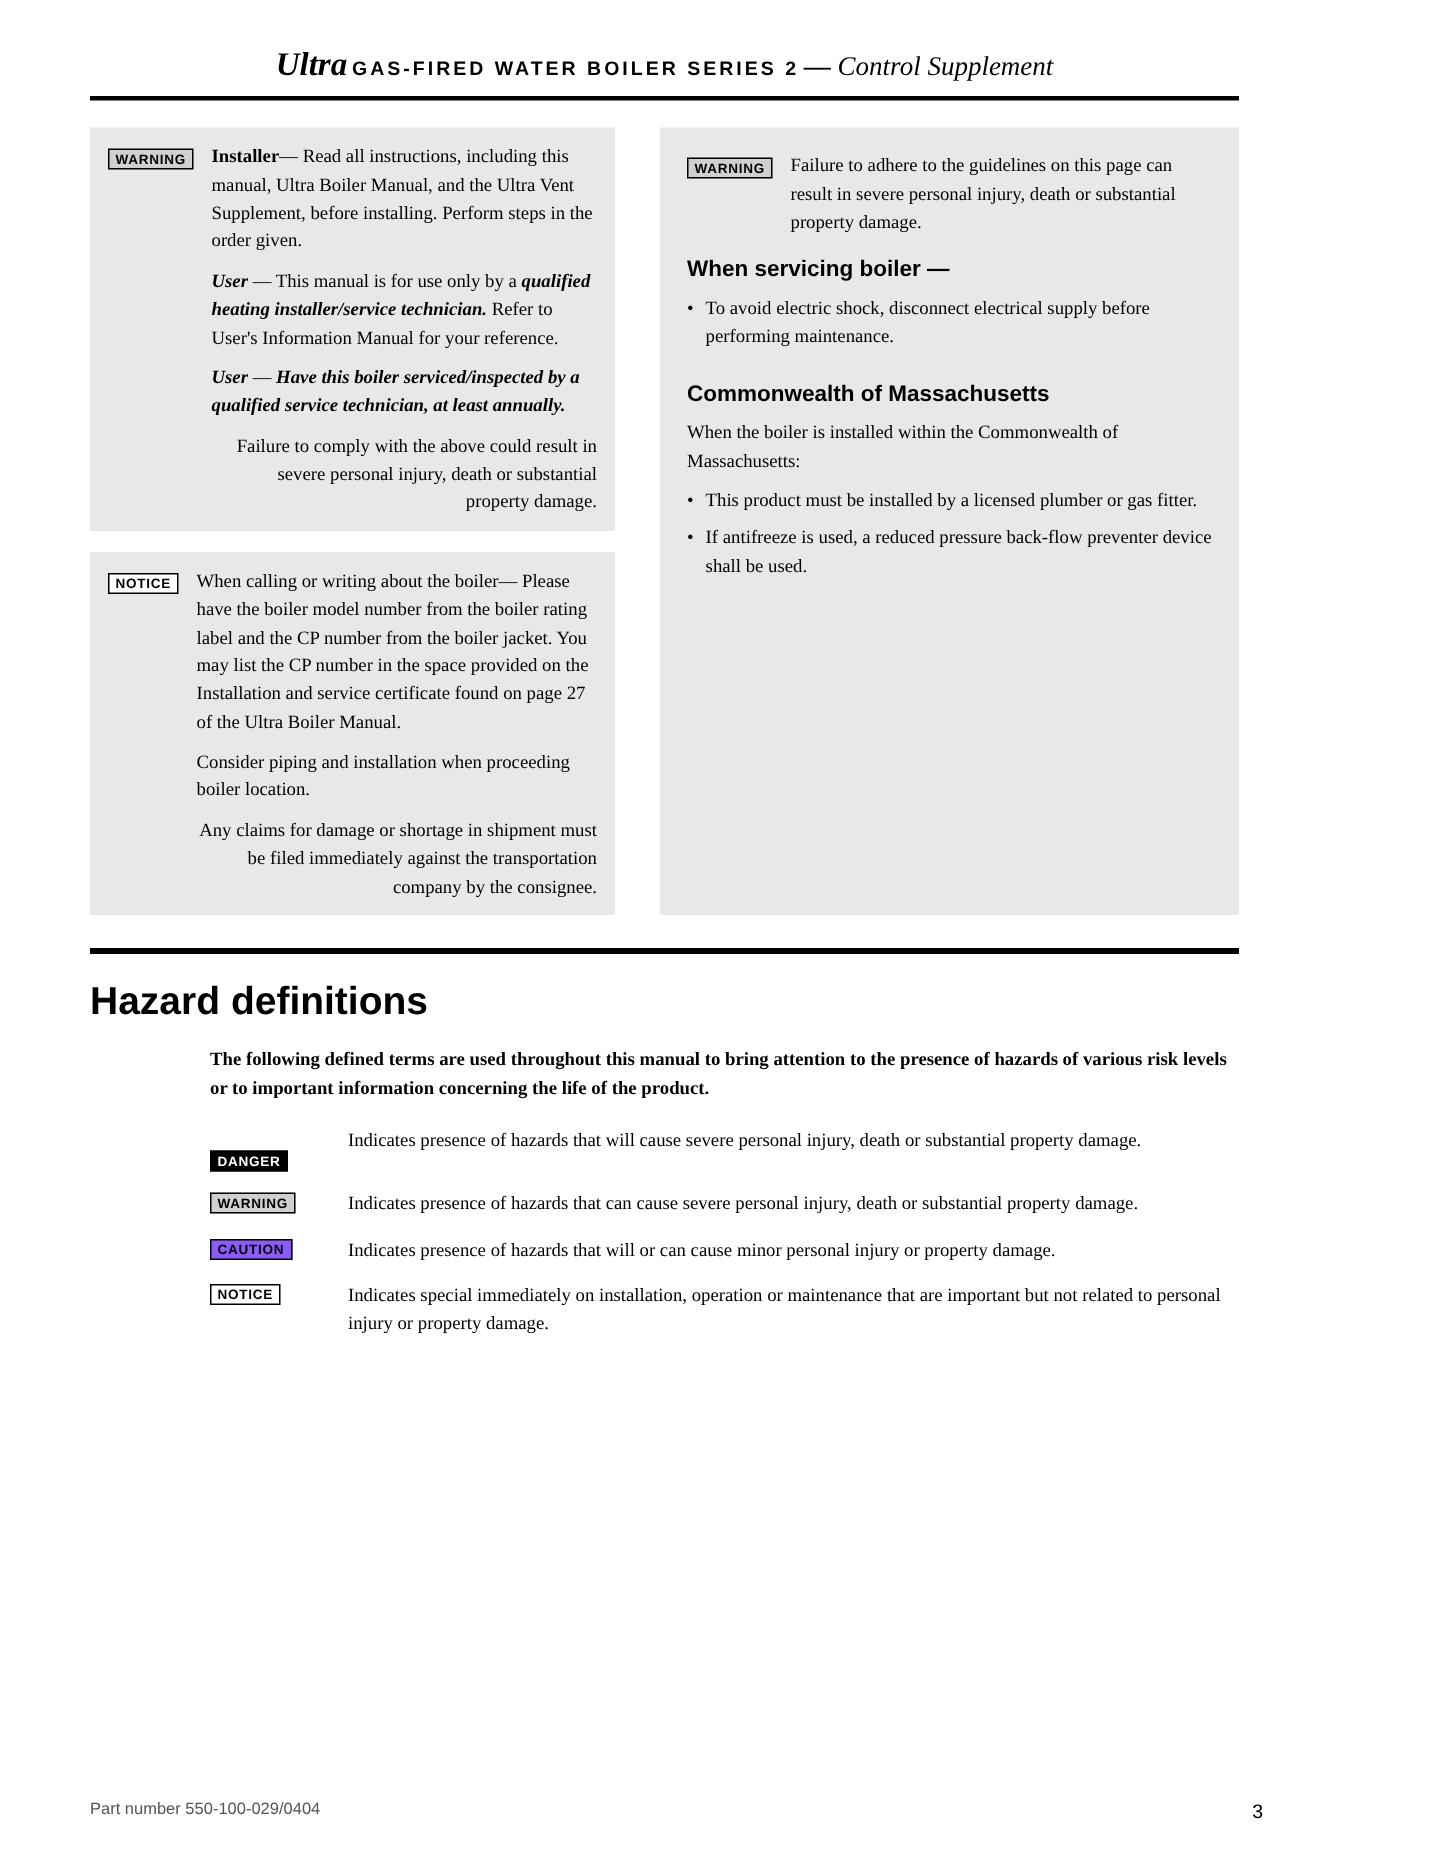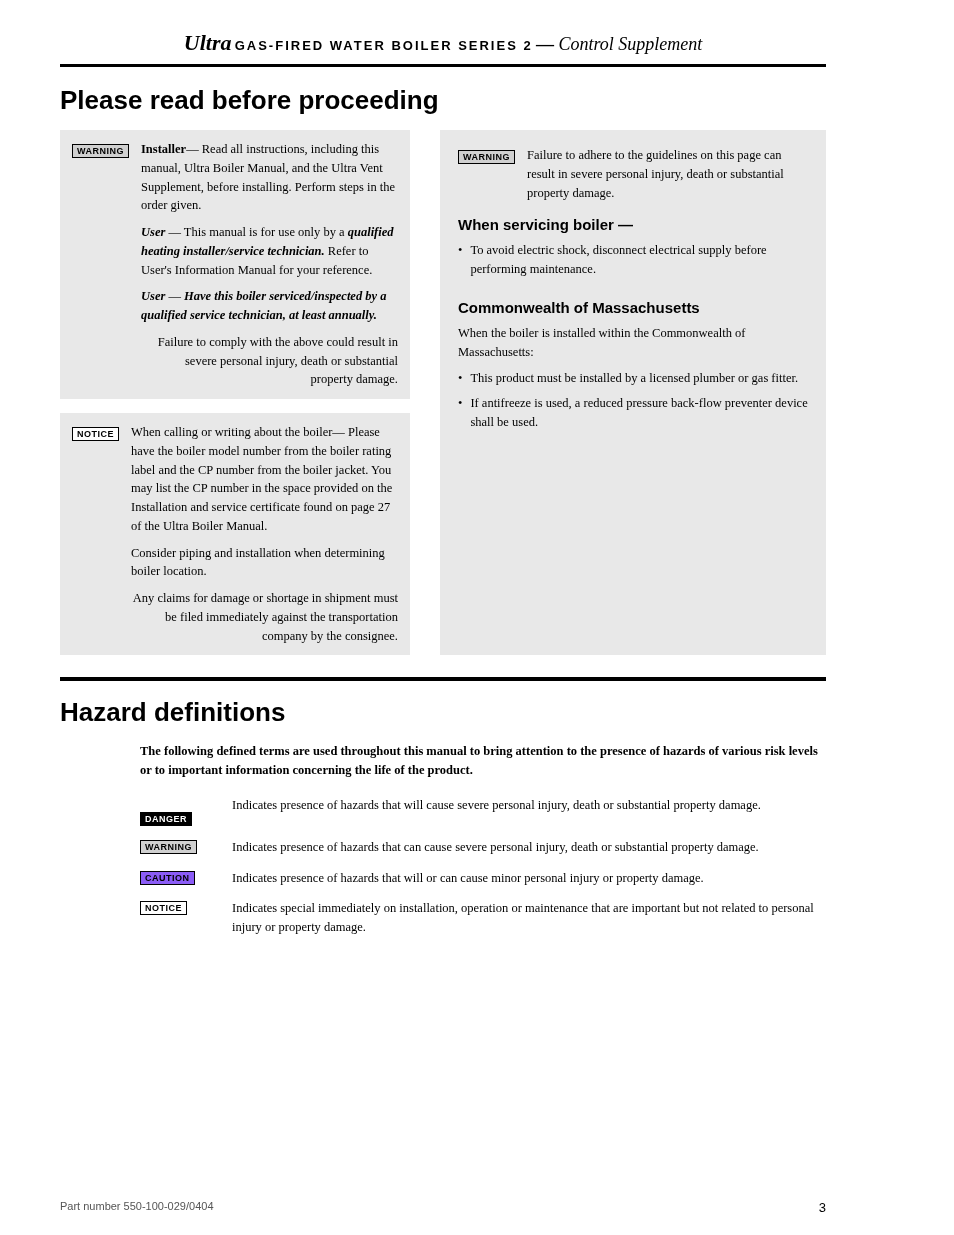--- a/index.html
+++ b/index.html
@@ -255,21 +255,21 @@
       font-size: 12.5px;
       line-height: 1.5;
       flex: 1;
     }
 
     
     .footer {
       position: absolute;
       bottom: 20px;
       left: 60px;
-      right: 60px;
+      right: 44px;
       display: flex;
       justify-content: space-between;
       font-size: 11px;
       font-family: Arial, sans-serif;
     }
 
     .footer-left { color: #555; }
     .footer-right { color: #000; font-size: 13px; }
 
   </style>
@@ -279,21 +279,20 @@
 <div class="page">
 
   <div class="header">
     <span class="ultra-italic">Ultra</span>
     <span class="header-sub"> <span>GAS-FIRED WATER BOILER SERIES 2</span></span>
     <span style="font-size:18px; font-weight:bold;"> <span>—</span> </span>
     <span class="header-control">Control Supplement</span>
   </div>
 
   <div class="please-read-section">
-    <h1 class="section-title">Please  read  before  proceeding</h1>
 
     <div class="two-col">
 
       <div class="col-left">
 
         <div class="warning-block">
           <div class="warning-badge-col">
             <span class="badge badge-warning">WARNING</span>
           </div>
           <div class="warning-text">
@@ -309,21 +308,21 @@
             <p class="para">Failure to comply with the above could result in severe personal injury, death or substantial property damage.</p>
           </div>
         </div>
 
         <div class="notice-block">
           <div class="notice-badge-col">
             <span class="badge badge-notice">NOTICE</span>
           </div>
           <div class="notice-text">
             <p class="para">When calling or writing about the boiler— Please have the boiler model number from the boiler rating label and the CP number from the boiler jacket. You may list the CP number in the space provided on the Installation and service certificate found on page 27 of the Ultra Boiler Manual.</p>
-            <p class="para">Consider piping and installation when determining boiler location.</p>
+            <p class="para">Consider piping and installation when proceeding boiler location.</p>
             <p class="para">Any claims for damage or shortage in shipment must be filed immediately against the transportation company by the consignee.</p>
           </div>
         </div>
 
       </div>
 
       <div class="col-right">
 
         <div class="right-warning-block">
           <div class="right-warning-badge">

